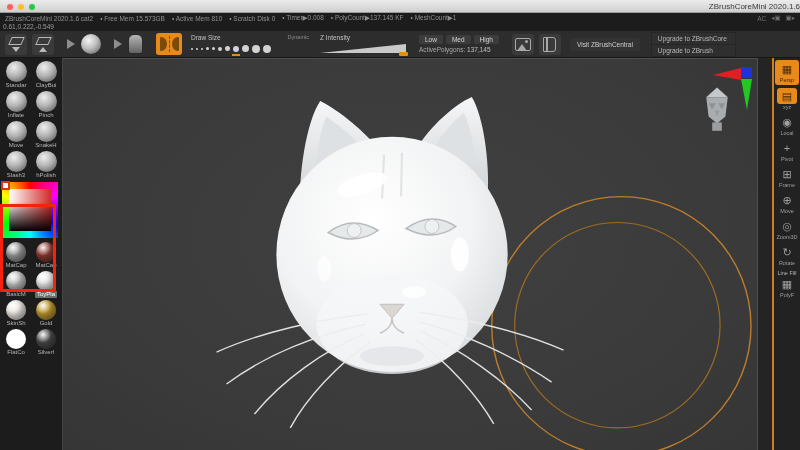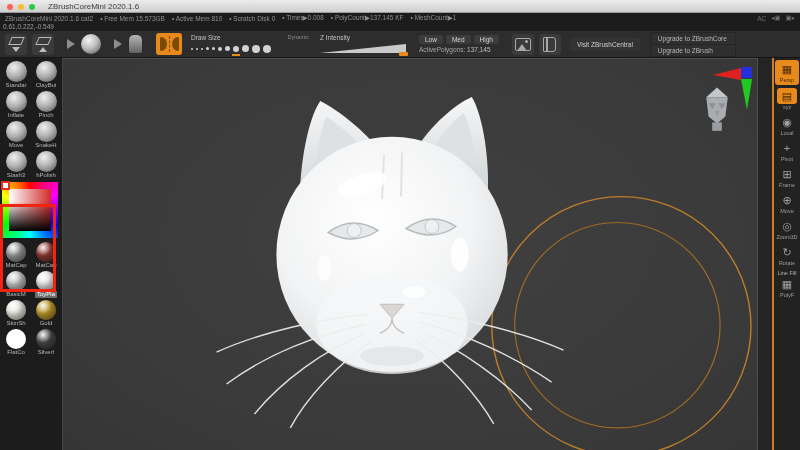--- a/index.html
+++ b/index.html
@@ -1,21 +1,21 @@
 <!DOCTYPE html>
 <html><head>
 <meta charset="utf-8">
 <style>
   * { margin:0; padding:0; box-sizing:border-box; }
   html,body { width:800px; height:450px; overflow:hidden; background:#262626;
               font-family:"Liberation Sans", sans-serif; -webkit-font-smoothing:antialiased; }
 
   
   .titlebar { height:13px; background:linear-gradient(#ececec,#cfcfcf); position:relative;
-              text-align:left; font-size:8px; line-height:13px; color:#3c3c3c; border-bottom:1px solid #9a9a9a;padding-left:48px; }
+              text-align:right; font-size:8px; line-height:13px; color:#3c3c3c; border-bottom:1px solid #9a9a9a;padding-left:48px; }
   .lights { position:absolute; left:7px; top:4px; display:flex; gap:5px; }
   .light { width:6px; height:6px; border-radius:50%; }
 
   
   .statusbar { background:#1c1c1c; color:#8f8f8f; }
   .statusrow1 { height:10px; display:flex; align-items:center; gap:7px; padding:0 5px; font-size:6.5px; white-space:nowrap; }
   .statusrow1 .spacer { flex:1; }
   .sb-right { display:flex; gap:5px; align-items:center; color:#6f6f6f; font-size:6.5px; }
   .statusrow2 { height:8px; font-size:6.5px; color:#9d9d9d; padding:0 3px; line-height:8px; }
 

